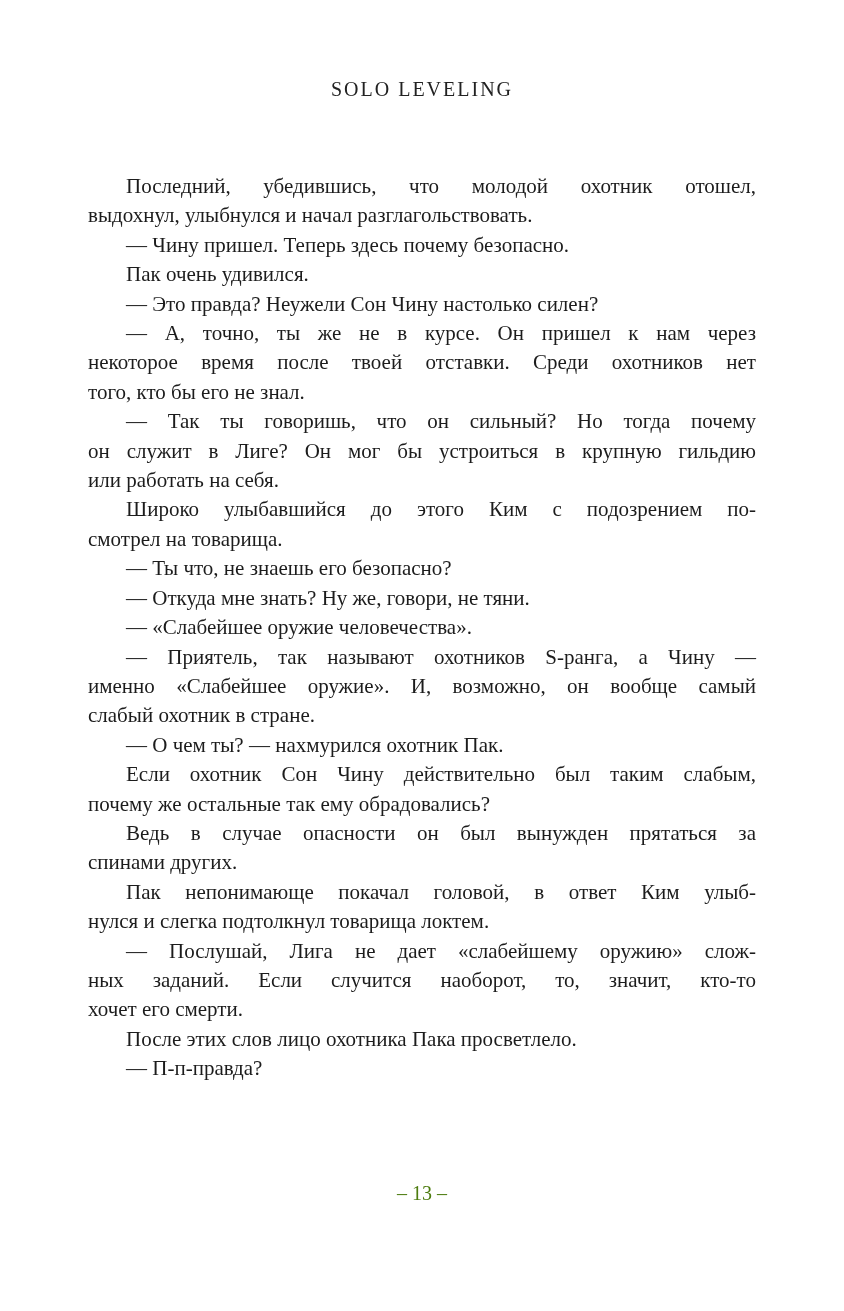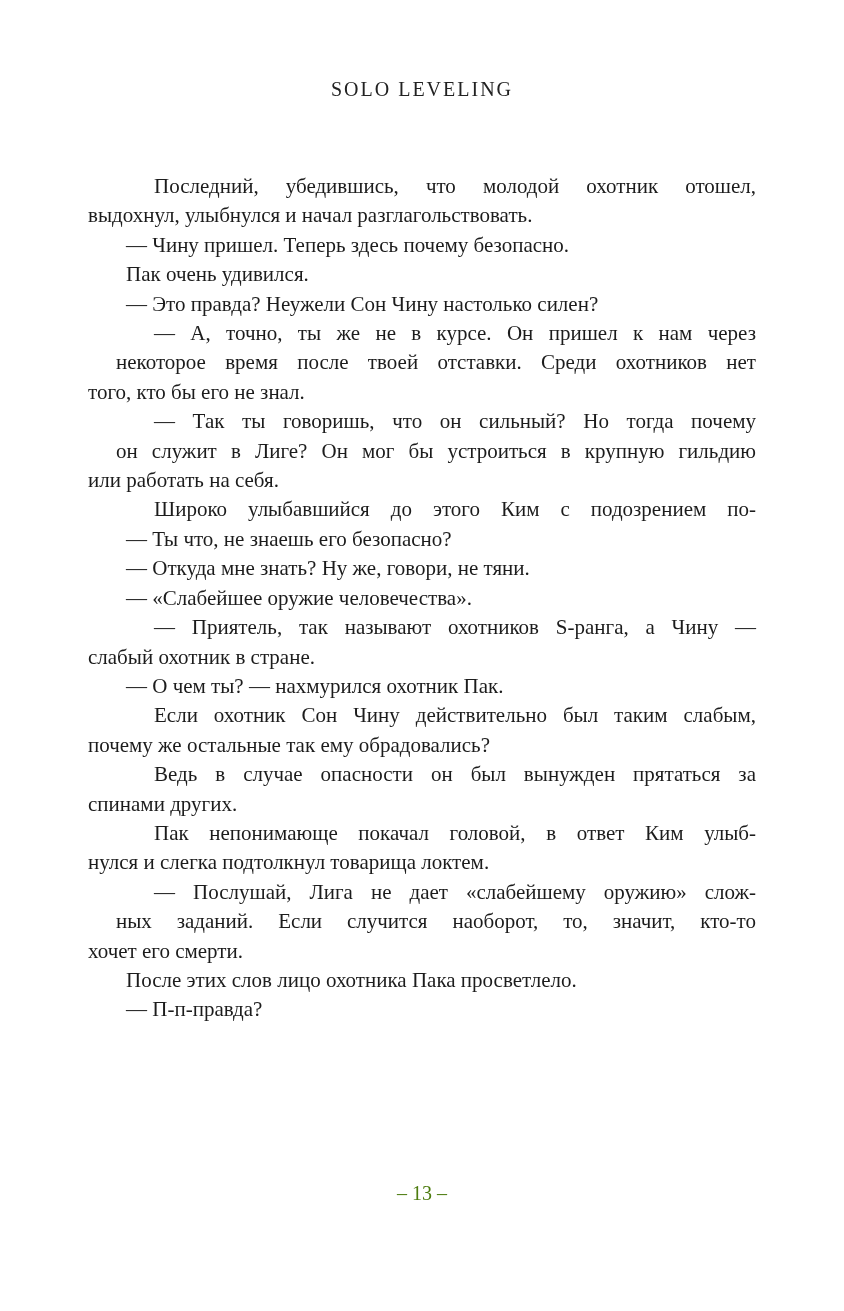--- a/index.html
+++ b/index.html
@@ -36,21 +36,20 @@
     color: #1c1c1c;
   }
   .para { margin: 0; padding: 0; }
   .line {
     text-align: left;
     white-space: normal;
   }
   .line.just {
     text-align: justify;
     text-align-last: justify;
-    margin-left: 28px;
   }
   .line.first {
     text-indent: 38px;
   }
   .folio {
     position: absolute;
     top: 1182px;
     left: 0;
     right: 0;
     text-align: center;
@@ -83,32 +82,34 @@
         <div class="line just">некоторое время после твоей отставки. Среди охотников нет</div>
         <div class="line">того, кто бы его не знал.</div>
       </div>
       <div class="para">
         <div class="line first just">— Так ты говоришь, что он сильный? Но тогда почему</div>
         <div class="line just">он служит в Лиге? Он мог бы устроиться в крупную гильдию</div>
         <div class="line">или работать на себя.</div>
       </div>
       <div class="para">
         <div class="line first just">Широко улыбавшийся до этого Ким с подозрением по-</div>
+        <div class="line">смотрел на товарища.</div>
       </div>
       <div class="para">
         <div class="line first">— Ты что, не знаешь его безопасно?</div>
       </div>
       <div class="para">
         <div class="line first">— Откуда мне знать? Ну же, говори, не тяни.</div>
       </div>
       <div class="para">
         <div class="line first">— «Слабейшее оружие человечества».</div>
       </div>
       <div class="para">
         <div class="line first just">— Приятель, так называют охотников S-ранга, а Чину —</div>
+        <div class="line just">именно «Слабейшее оружие». И, возможно, он вообще самый</div>
         <div class="line">слабый охотник в стране.</div>
       </div>
       <div class="para">
         <div class="line first">— О чем ты? — нахмурился охотник Пак.</div>
       </div>
       <div class="para">
         <div class="line first just">Если охотник Сон Чину действительно был таким слабым,</div>
         <div class="line">почему же остальные так ему обрадовались?</div>
       </div>
       <div class="para">

